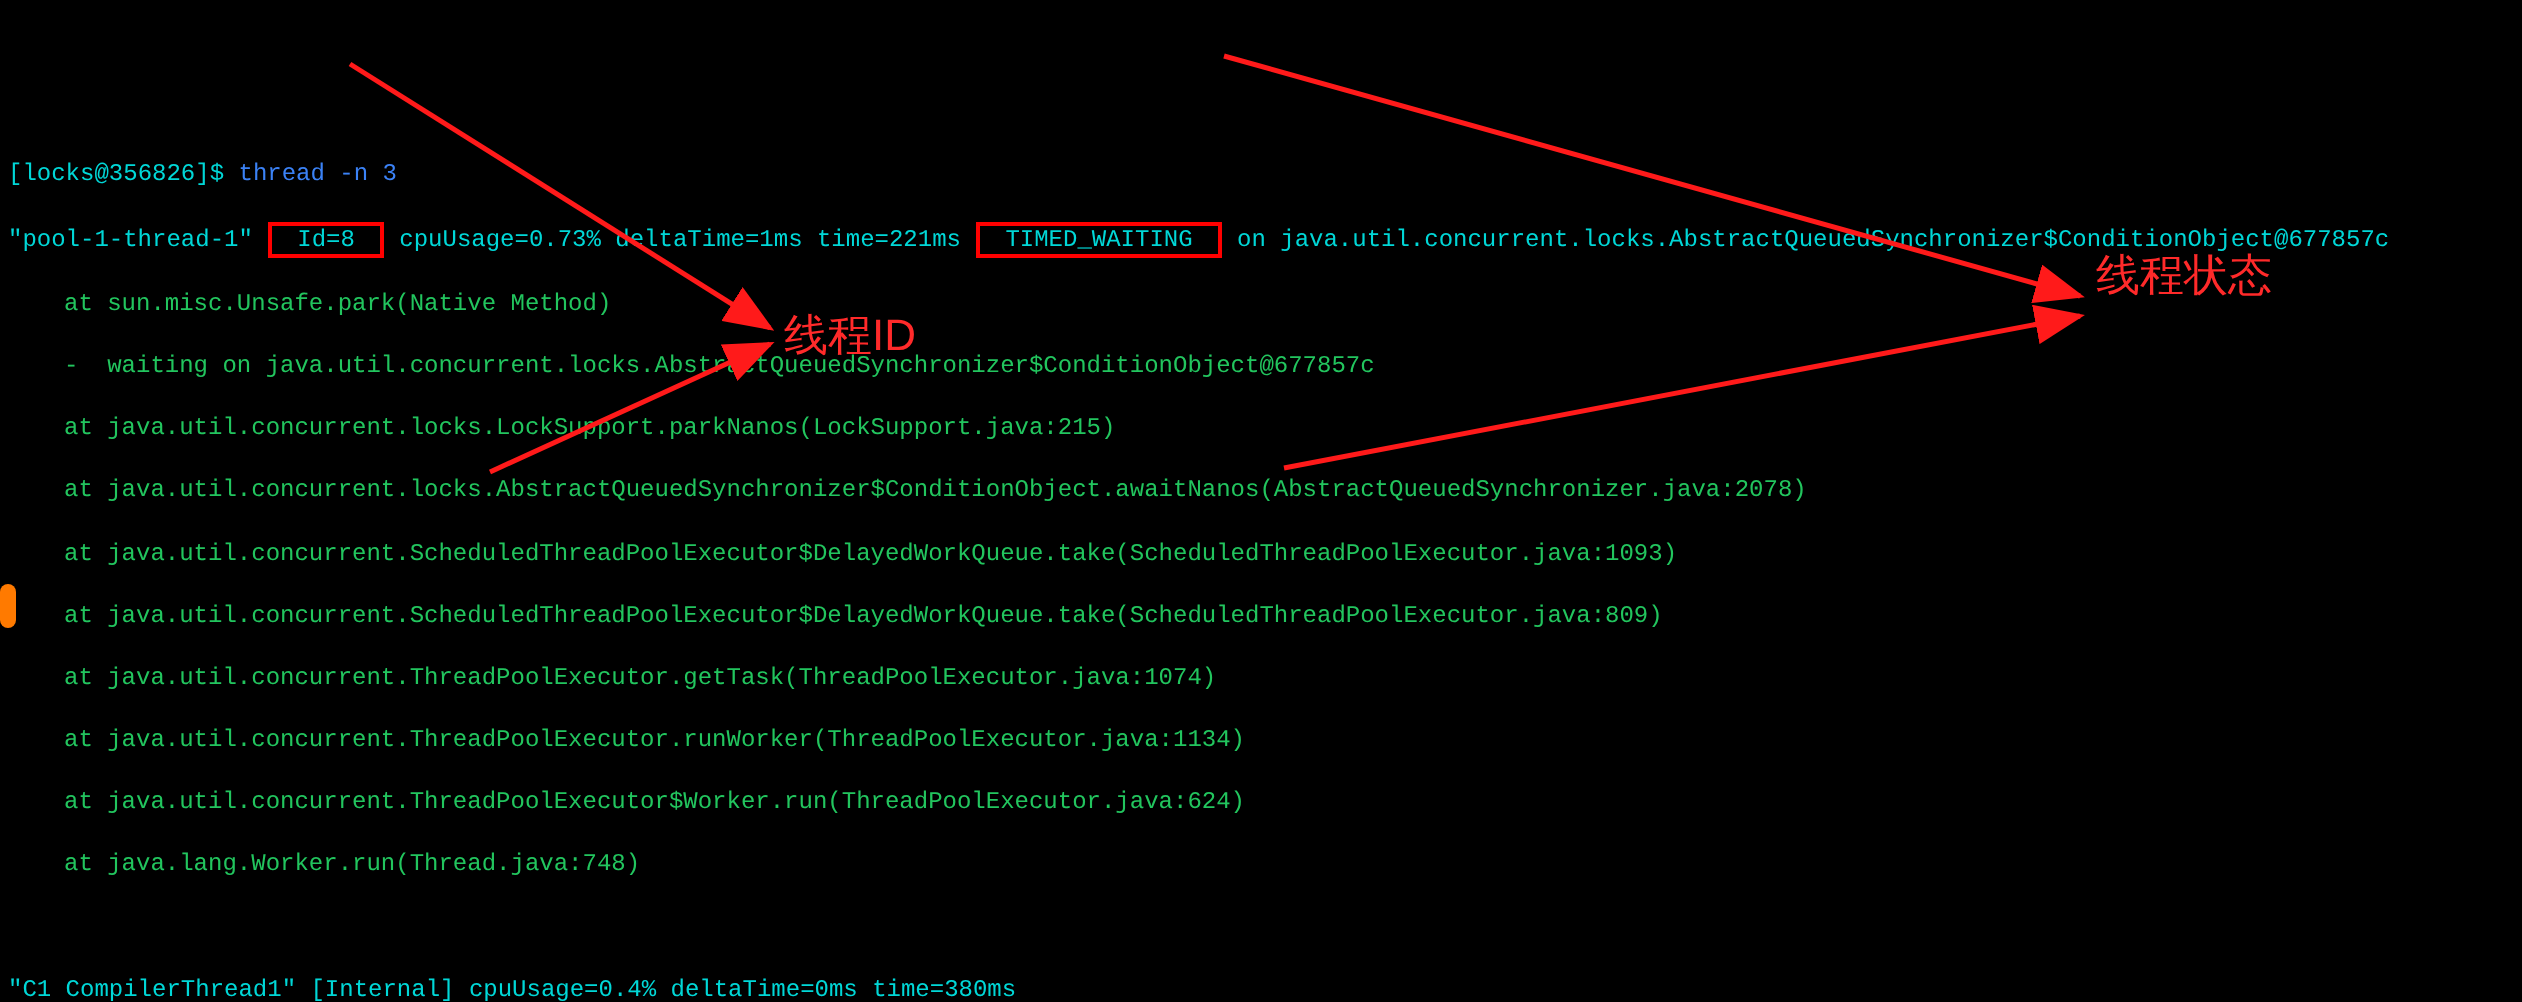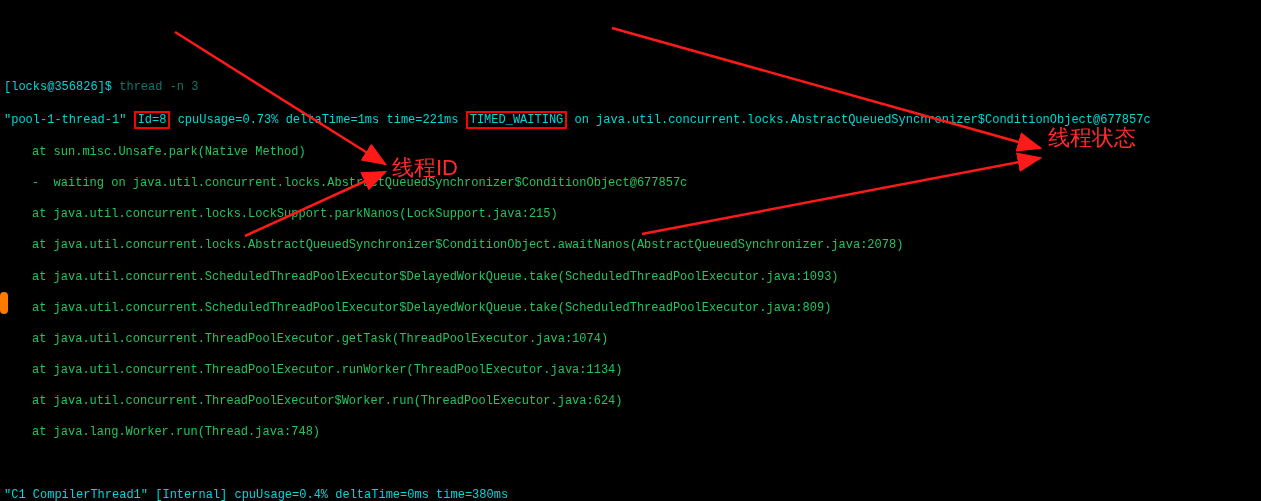--- a/index.html
+++ b/index.html
@@ -11,24 +11,24 @@
     line-height: 1.3;
     width: 1261px;
     height: 501px;
     overflow: hidden;
     position: relative;
     white-space: pre;
   }
   .term { padding: 2px 4px; position: relative; }
   .cyan { color: #00d7d7; }
   .green { color: #22c55e; }
-  .white { color: #0f766e; font-family: Liberation Mono, monospace; }
+  .white { color: #3b82f6; font-family: Liberation Mono, monospace; }
   .box-red {
     border: 2px solid #ff0000;
-    padding: 0 2px;
+    padding: 0 13px;
     display: inline-block;
     line-height: 14px;
   }
   .annotation {
     position: absolute;
     color: #ff2a2a;
     font-family: "Microsoft YaHei", Arial, sans-serif;
     font-size: 22px;
     white-space: nowrap;
     z-index: 5;

